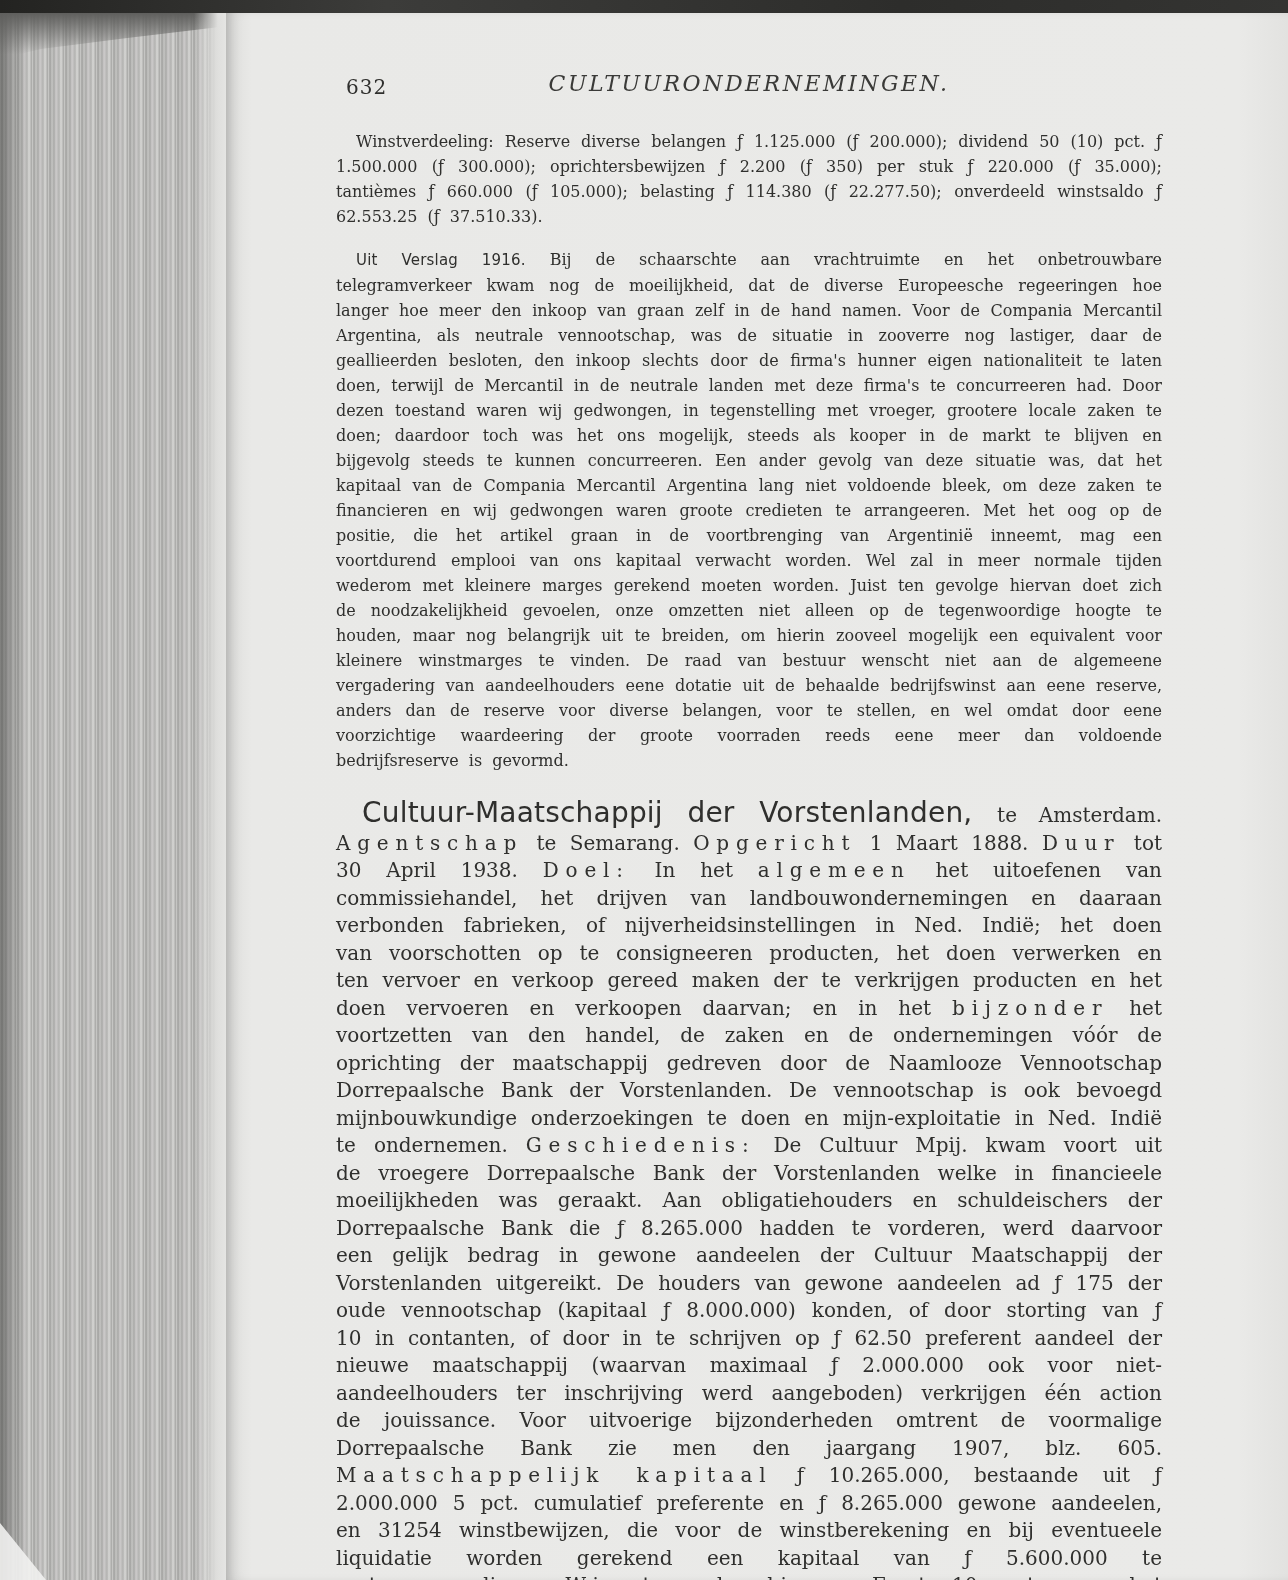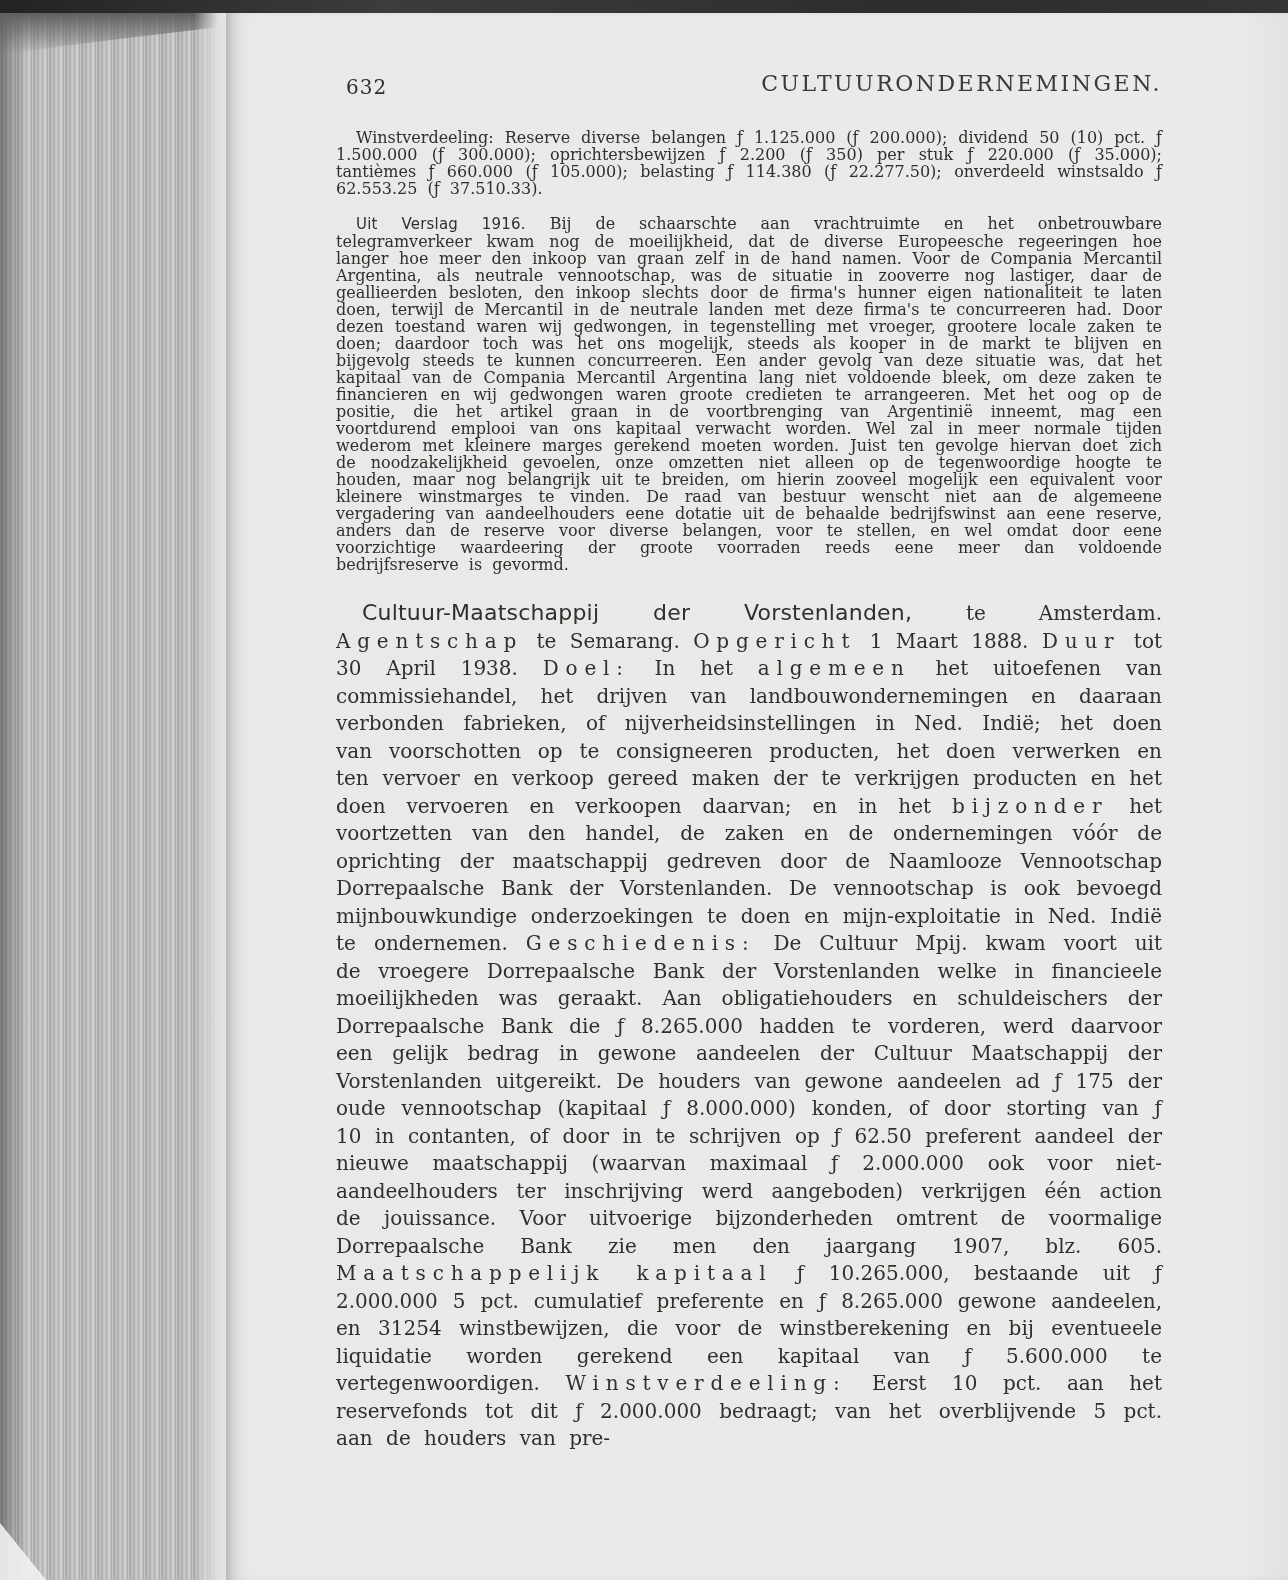--- a/index.html
+++ b/index.html
@@ -64,51 +64,52 @@
   }
   .runninghead {
     position: relative; height: 34px; margin-bottom: 24px;
   }
   .pagenum {
     position: absolute; left: 10px; top: 4px;
     font-size: 20px; letter-spacing: 1px;
   }
   .runtitle {
     position: absolute; left: 0; right: 0; top: 0;
-    text-align: right;
+    text-align: center;
+    font-style: italic;
     font-size: 22px;
     letter-spacing: 2.5px;
     color: #3a3a38;
   }
   .para {
     margin: 0 0 14px 0;
     text-align: justify;
   }
   .p-small {
     font-size: 16px;
-    line-height: 17px;
+    line-height: 25px;
     word-spacing: 5px;
     text-indent: 20px;
     margin-bottom: 18px;
   }
   .p-large {
     font-size: 20px;
     line-height: 27.5px;
     word-spacing: 7px;
     text-indent: 26px;
     margin-top: 26px;
   }
   .run-plain { }
   .run-bold-sans {
     font-family: "DejaVu Sans", sans-serif;
     font-weight: 400;
     letter-spacing: .2px;
   }
   .p-small .run-bold-sans { font-size: 15px; }
-  .p-large .run-bold-sans { font-size: 22px; }
+  .p-large .run-bold-sans { font-size: 28px; }
   .run-spaced { letter-spacing: .34em; }
 </style>
 </head>
 <body>
 
 <div class="scan">
   <div class="page-edges"></div>
   <div class="corner-sliver"></div>
   <div class="cover-band"></div>
 

